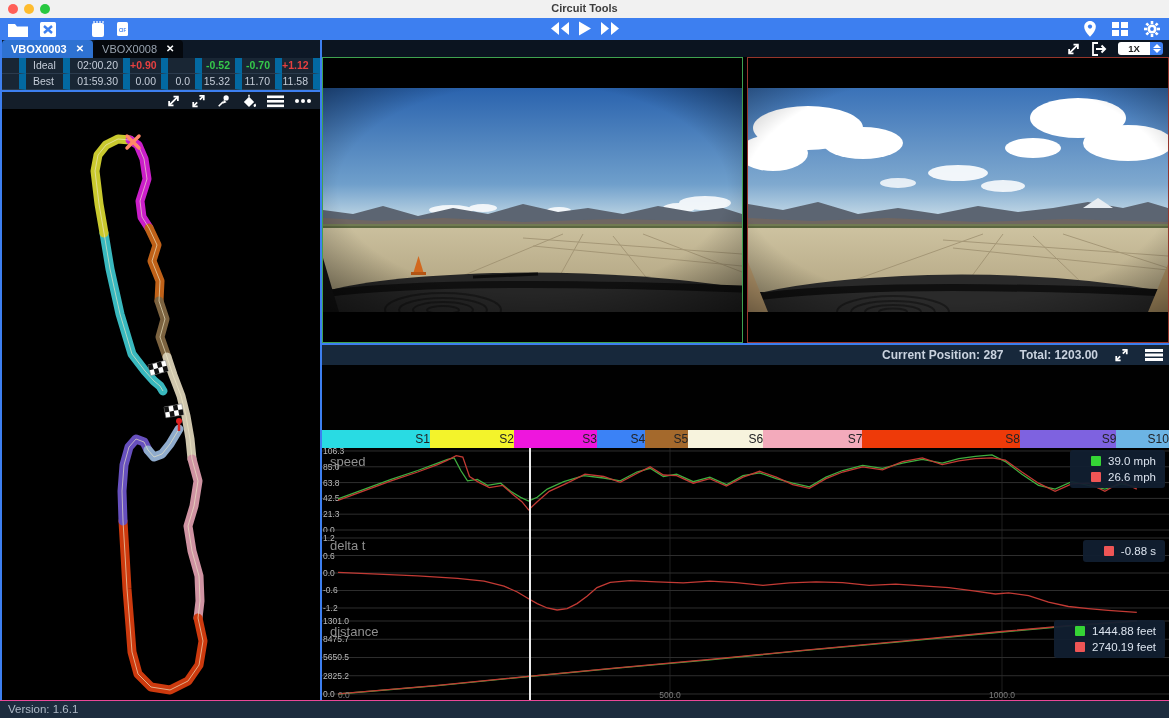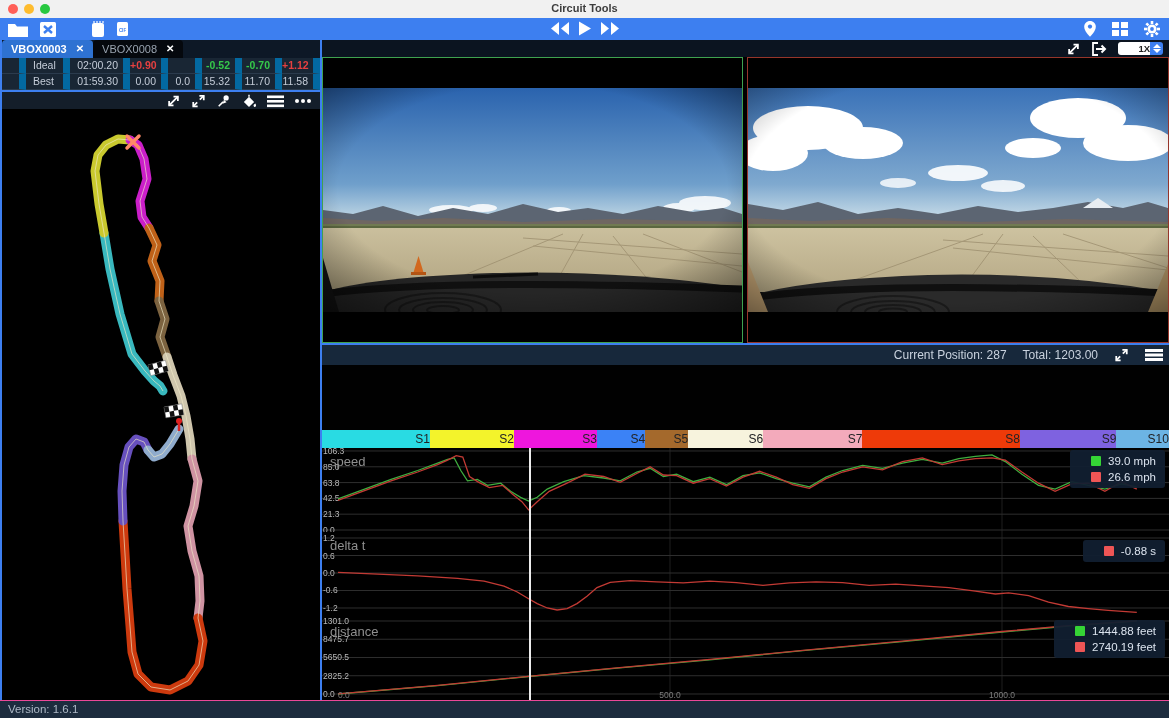--- a/index.html
+++ b/index.html
@@ -42,31 +42,31 @@
   .h-div1 { position:absolute; left:0; top:50px; width:318px; height:2px; background:#3d7ff0; }
   .map-toolbar { position:absolute; left:0; top:52px; width:318px; height:17px; background:#141e2a;
                  display:flex; justify-content:flex-end; align-items:center; gap:10px; padding-right:8px; }
   .track-map { position:absolute; left:0; top:69px; width:318px; height:591px; background:#000; }
 
   
   .video-strip { position:absolute; left:322px; top:40px; width:847px; height:17px; background:#0b1420;
                  display:flex; justify-content:flex-end; align-items:center; gap:10px; padding-right:6px; }
   .rate-select { display:flex; align-items:center; cursor:pointer; }
   .rate-box { width:32px; height:13px; background:#fff; border-radius:3px 0 0 3px; font-size:9.5px; font-weight:bold;
-              color:#222; text-align:right; line-height:13px; }
+              color:#222; text-align:center; line-height:13px; }
   .rate-step { width:13px; height:13px; background:#3d7ff0; border-radius:0 3px 3px 0; display:flex; flex-direction:column;
                align-items:center; justify-content:center; gap:1px; }
   .videos { position:absolute; left:322px; top:57px; width:847px; height:286px; background:#000; }
   .video { position:absolute; top:0; height:286px; background:#000; }
   .video.left { left:0; width:421px; border:1px solid #3fa24f; }
   .video.right { left:425px; width:422px; border:1px solid #96352a; }
   .h-split { position:absolute; left:322px; top:343px; width:847px; height:2px; background:#3d7ff0; }
   .position-bar { position:absolute; left:322px; top:345px; width:847px; height:20px; background:#17283b;
                   display:flex; justify-content:flex-end; align-items:center; gap:16px; padding-right:6px;
-                  color:#c9d2de; font-size:12px; }
+                  color:#c9d2de; font-size:12px;font-weight:bold; }
   .chart-gap { position:absolute; left:322px; top:365px; width:847px; height:65px; background:#010101; }
   .sector-bar { position:absolute; left:322px; top:430px; width:847px; height:18px; display:flex; }
   .sector { height:18px; text-align:right; font-size:12px; line-height:18px; color:#222326; cursor:pointer; overflow:hidden; }
   .charts { position:absolute; left:322px; top:448px; width:847px; height:252px; background:#000; }
   .charts svg { display:block; }
   .cursor-line { position:absolute; top:0; width:2px; height:252px; background:#ececec; }
   .legend { position:absolute; right:4px; background:rgba(17,31,49,0.94); border-radius:3px; padding:3px 9px 3px 21px; }
   .legend .lrow { display:flex; align-items:center; gap:7px; height:16px; }
   .legend .sw { width:10px; height:10px; border-radius:1px; }
   .legend .lt { font-size:11.5px; color:#dbe3ee; }

